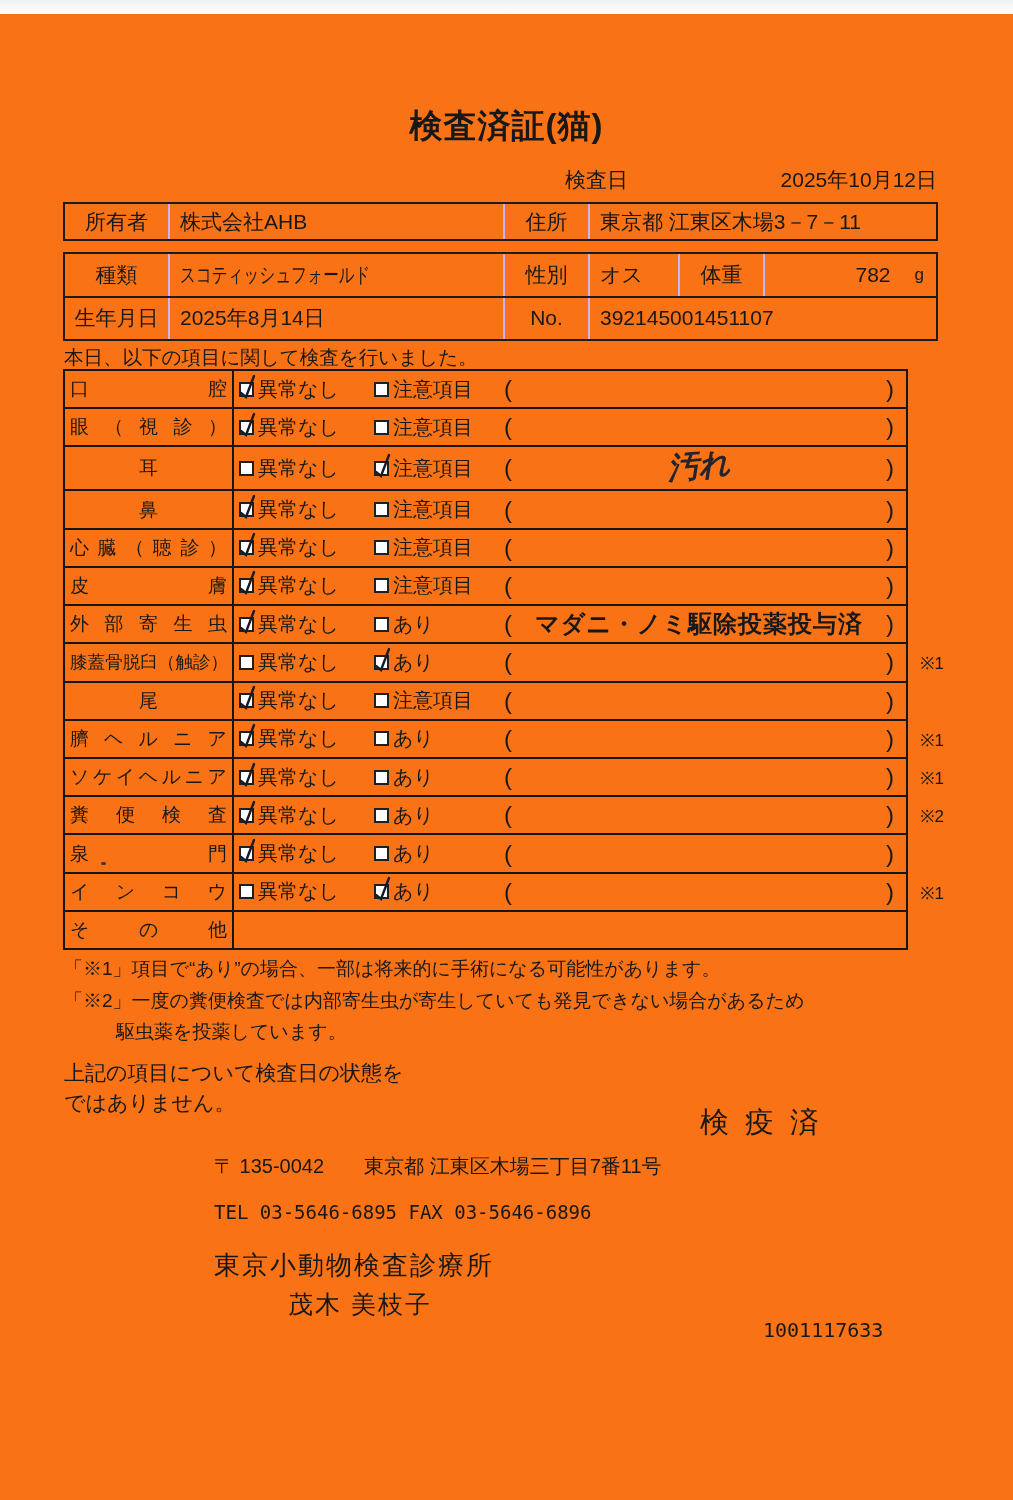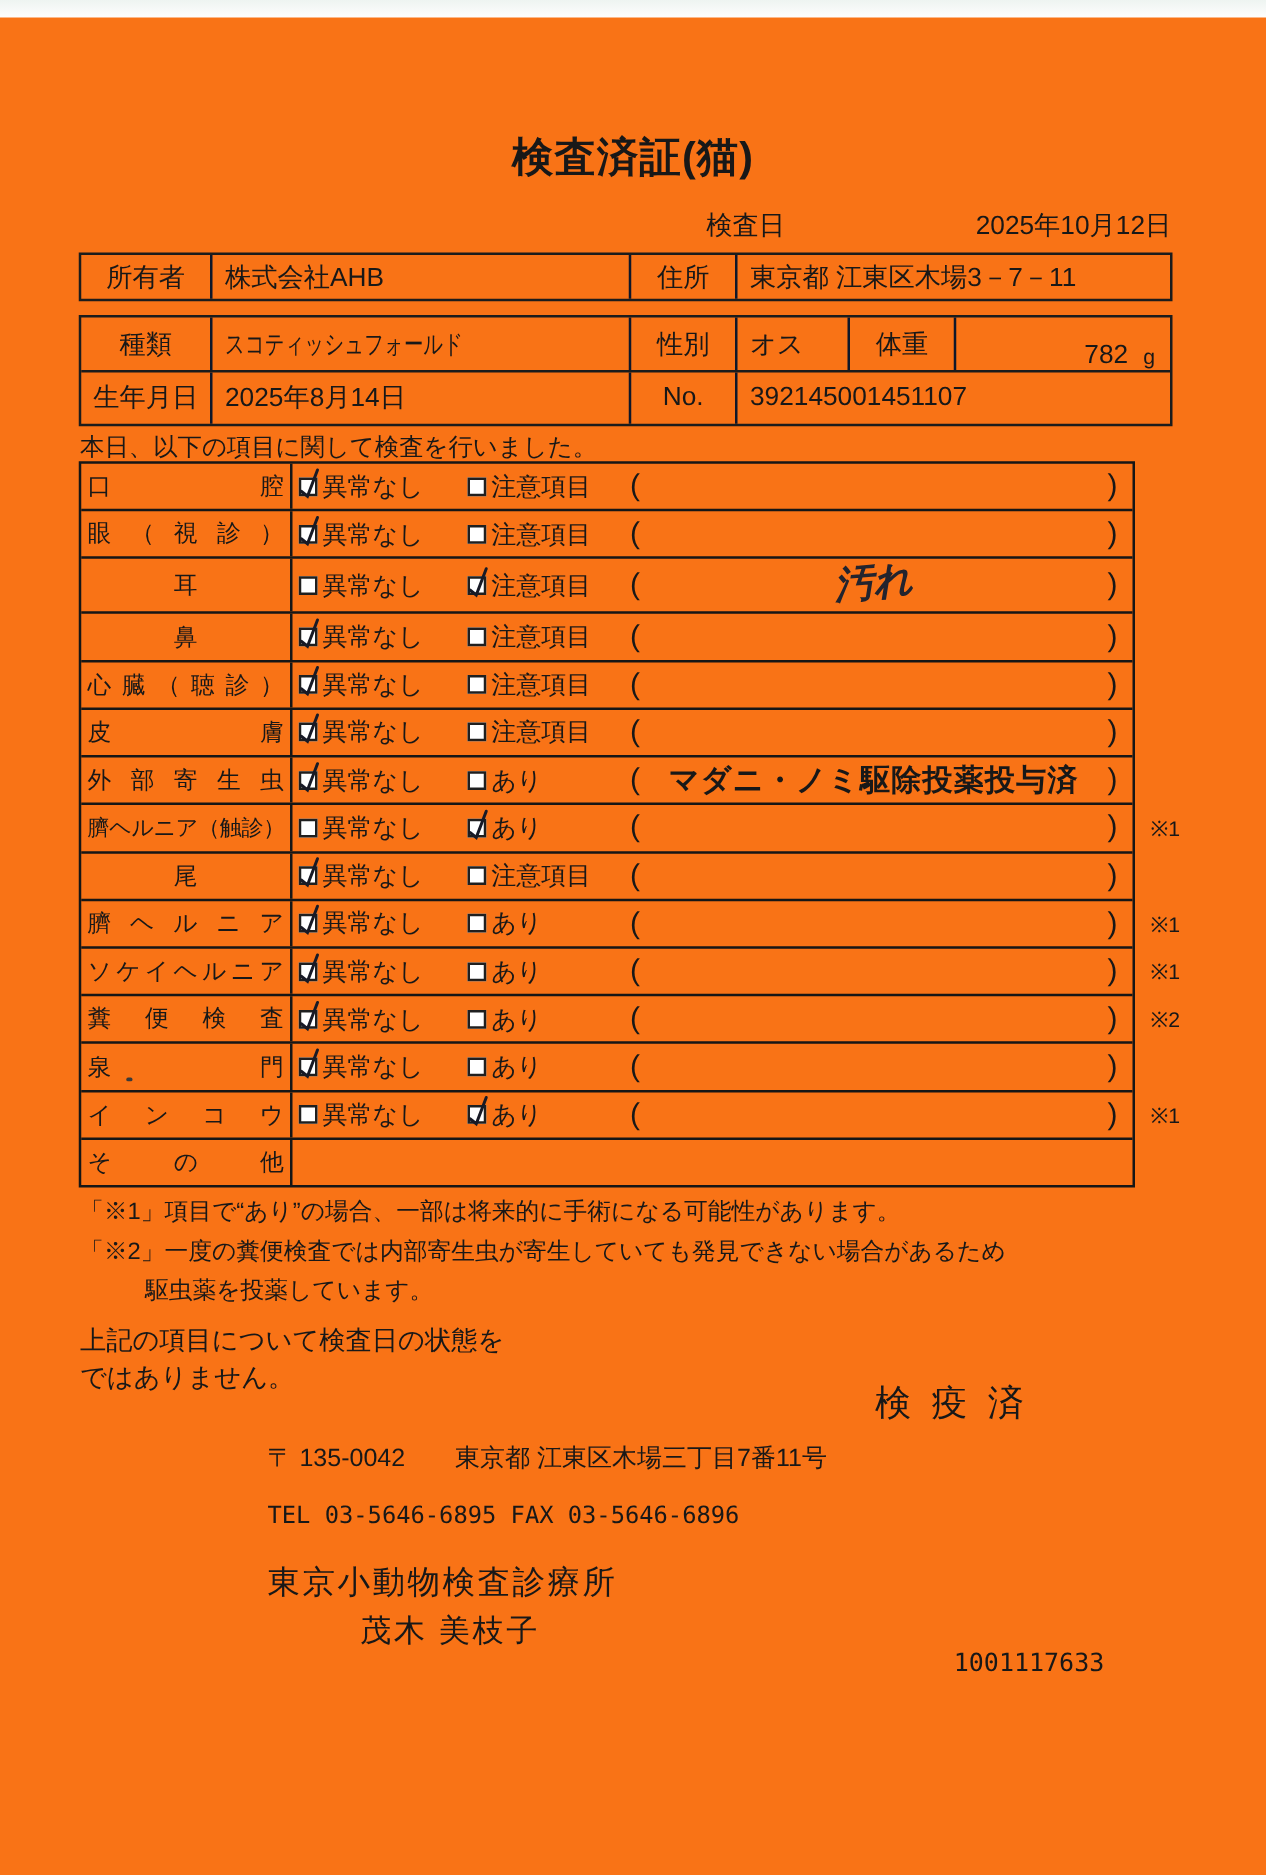--- a/index.html
+++ b/index.html
@@ -23,32 +23,32 @@
   }
 
   
   .tbl { position:absolute; left:63px; width:875px; border:2px solid #1c1c1c; }
   .tbl-owner { top:202px; height:39px; display:flex; }
   .tbl-animal { top:252px; height:89px; display:flex; flex-direction:column; }
   .tbl-animal .tr { flex:1; display:flex; }
   .tbl-animal .tr + .tr { border-top:2px solid #1c1c1c; }
   .td {
     display:flex; align-items:center; font-size:21px;
-    border-right:2px solid #0f172a; overflow:hidden;
+    border-right:2px solid #c4b5fd; overflow:hidden;
   }
   .td:last-child { border-right:none; }
   .td.lab { justify-content:center; }
   .td.val { padding-left:10px; }
   .w105 { width:105px; flex:none; } .w335 { width:335px; flex:none; }
   .w85  { width:85px;  flex:none; } .w90  { width:90px;  flex:none; }
   .grow { flex:1; }
   .jlab { padding:0 7px; justify-content:space-between; }
   .jlab span { letter-spacing:0; }
   .condensed { display:inline-block; transform:scaleX(0.74); transform-origin:left center; white-space:nowrap; }
-  .weight-val { justify-content:flex-end; padding-right:12px; gap:12px;align-items:flex-end; }
+  .weight-val { justify-content:flex-end; padding-right:12px; gap:24px; }
   .weight-val .unit { font-size:17px; }
 
   .intro { position:absolute; top:344px; left:64px; font-size:19.5px; }
 
   
   .checklist {
     position:absolute; top:369px; left:63px; width:845px; height:581px;
     border:2px solid #161616; display:flex; flex-direction:column;
   }
   .trow { flex:1; display:flex; position:relative; align-items:stretch; }
@@ -321,21 +321,21 @@
             <span>(</span>
             <span class="pv printed">マダニ・ノミ駆除投薬投与済</span>
             <span>)</span>
           </span>
       </div>
       <span class="mark"></span>
     </div>
 
     <div class="trow">
       <div class="rlabel tight">
-          <span class="jtext">臍ヘルニア（触診）</span>
+          <span class="jtext">膝蓋骨脱臼（触診）</span>
         </div>
       <div class="rcontent">
         <span class="opt opt1">
             <span class="cb" data-checked="false"></span>
             <span>異常なし</span>
           </span>
         <span class="opt opt2">
             <span class="cb" data-checked="true">
               <svg class="check" width="20" height="26" viewBox="0 0 20 26">
                 <path d="M3 19 L8 23 L16 2" fill="none" stroke="#181a26" stroke-width="2.4" stroke-linecap="round"></path>

